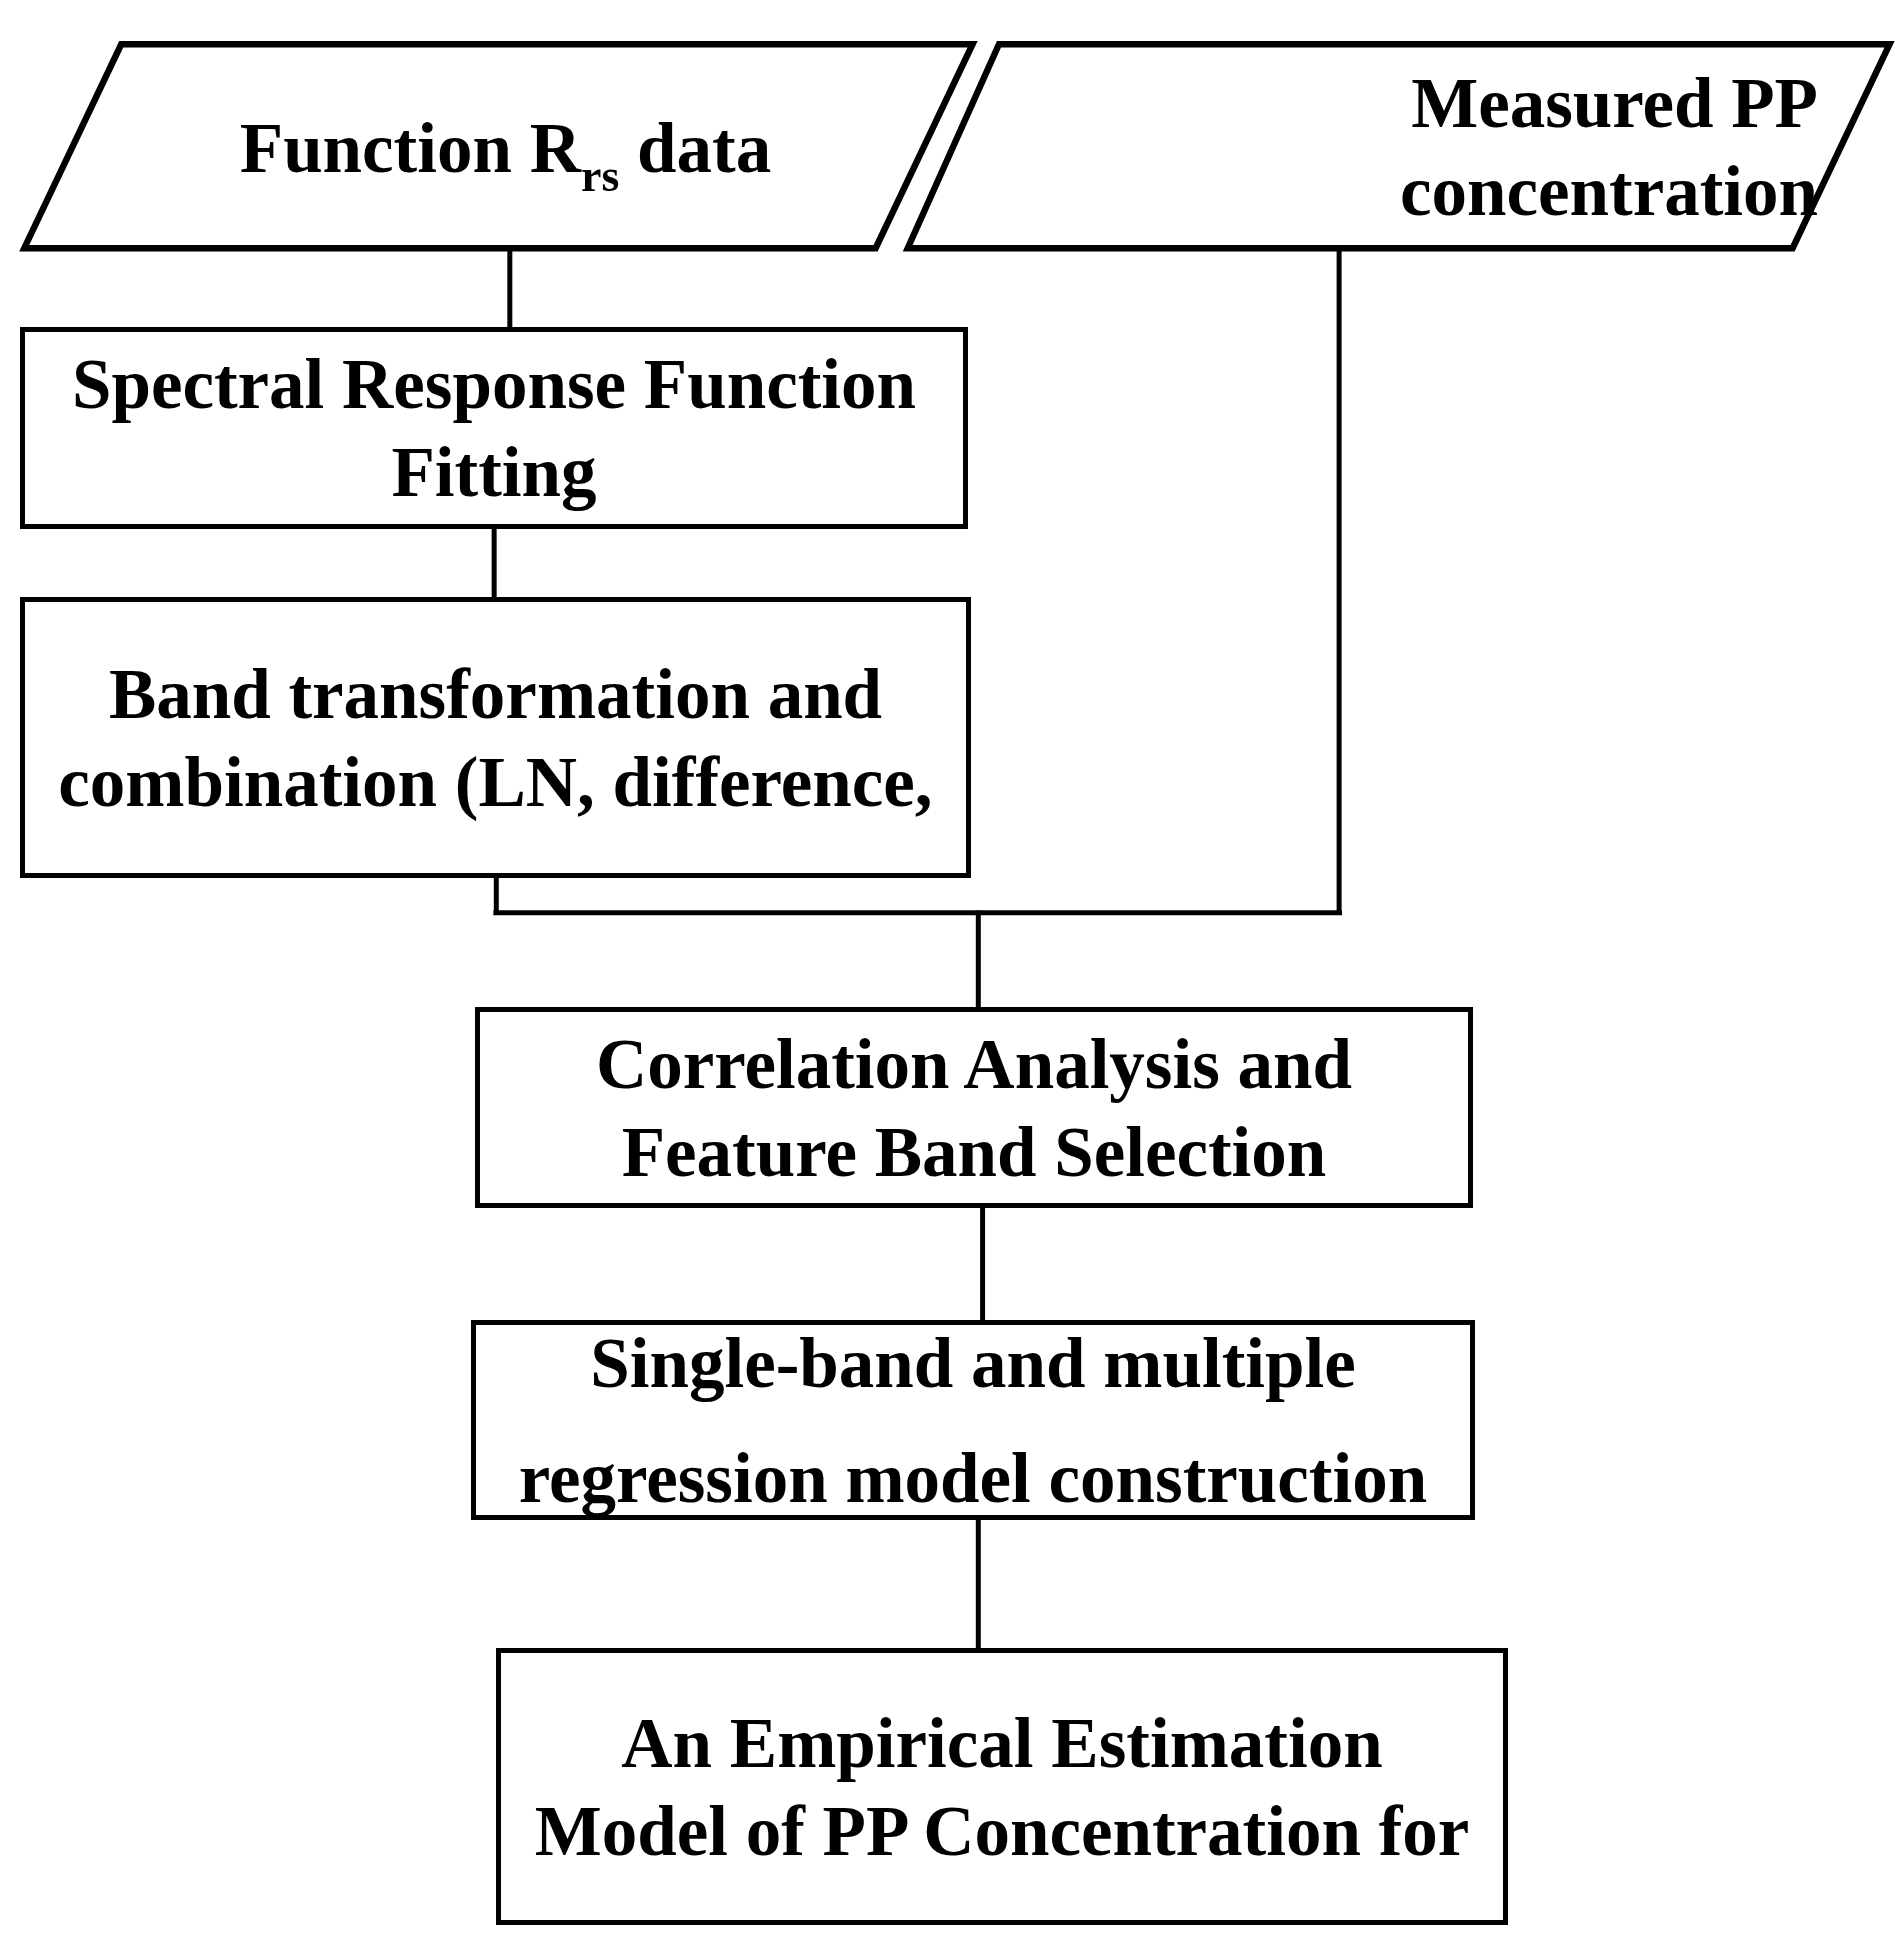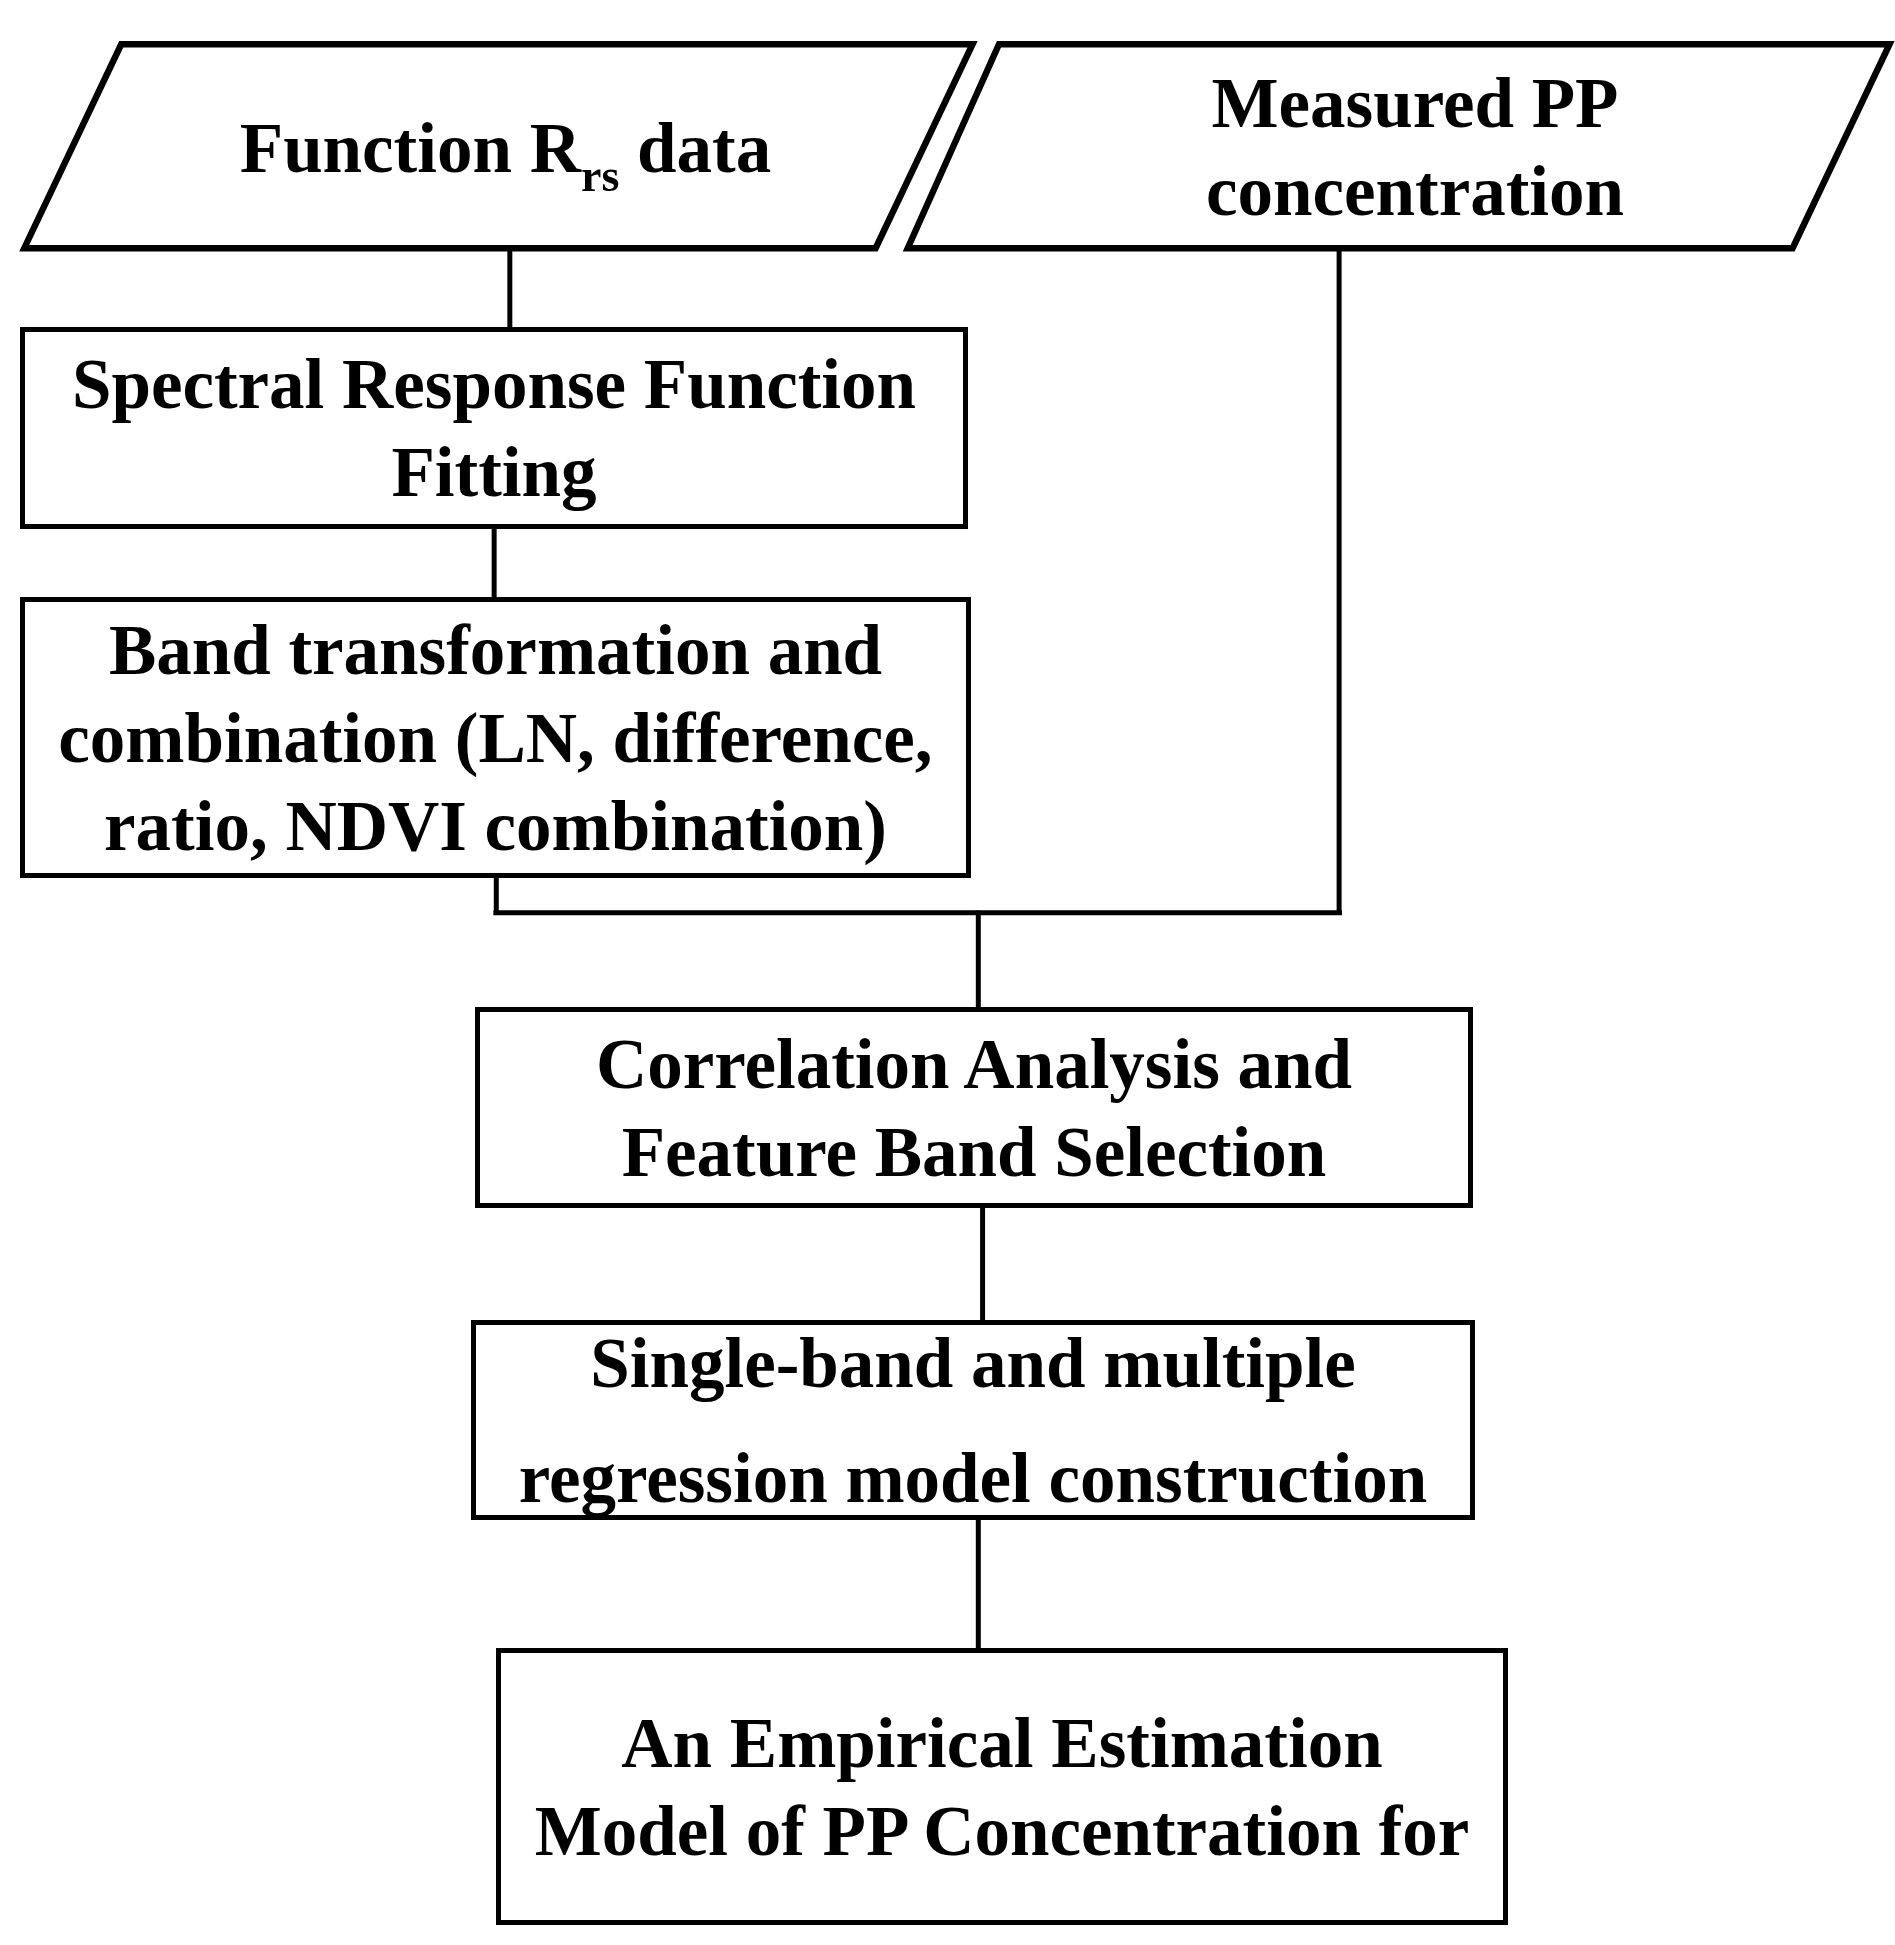--- a/index.html
+++ b/index.html
@@ -81,34 +81,33 @@
     <line class="connector" x1="692" y1="1280" x2="1882" y2="1280"></line>
     <line class="connector" x1="1372" y1="1277" x2="1372" y2="1417"></line>
     <line class="connector" x1="1378" y1="1691" x2="1378" y2="1855"></line>
     <line class="connector" x1="1372" y1="2128" x2="1372" y2="2316"></line>
   </svg>
 
   <div class="overlay-label" style="left:78px; top:66px; width:855px; height:164px;">
     <div><span>Function R</span><span class="sub">rs</span><span> data</span></div>
   </div>
 
-  <div class="overlay-label" style="left:1012px; top:58px; width:806px; height:177px;">
+  <div class="overlay-label" style="left:1012px; top:58px; width:806px; height:177px;align-items:flex-end;">
     <div>Measured PP</div>
     <div>concentration</div>
   </div>
 
   <div class="box" style="left:20px; top:327px; width:948px; height:202px;">
     <div>Spectral Response Function</div>
     <div>Fitting</div>
   </div>
 
   <div class="box" style="left:20px; top:597px; width:951px; height:281px;">
     <div>Band transformation and</div>
     <div>combination (LN, difference,</div>
-    <div>ratio, NDVI combination)</div>
   </div>
 
   <div class="box" style="left:475px; top:1007px; width:998px; height:201px;">
     <div>Correlation Analysis and</div>
     <div>Feature Band Selection</div>
   </div>
 
   <div class="box" style="left:471px; top:1320px; width:1004px; height:200px;gap:27px;">
     <div>Single-band and multiple</div>
     <div>regression model construction</div>

